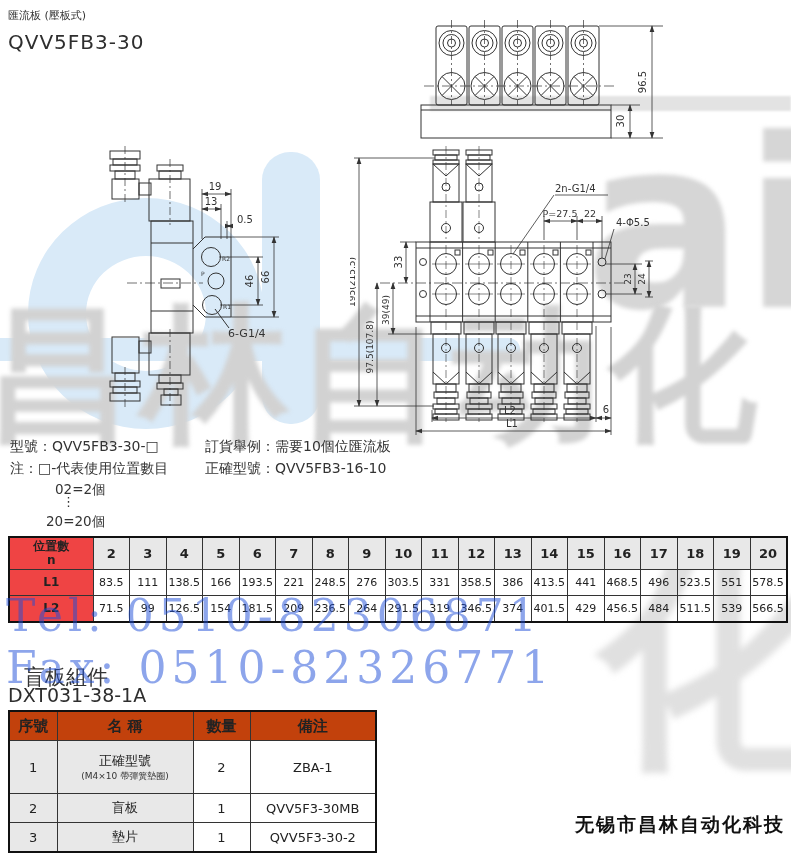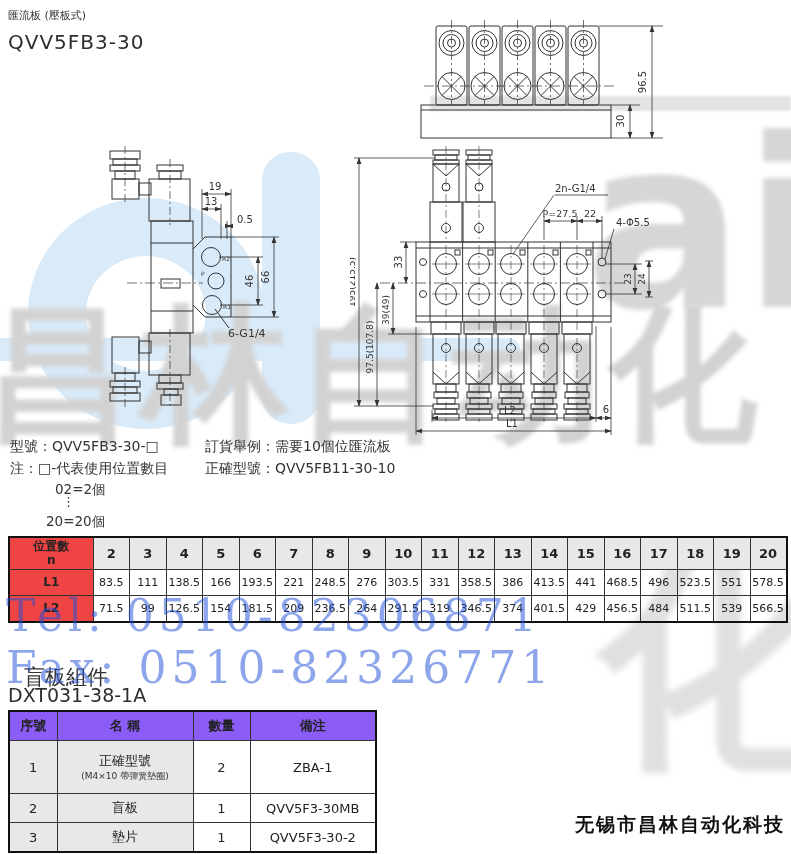--- a/index.html
+++ b/index.html
@@ -32,21 +32,21 @@
   .footer{right:6px;top:812px;font-size:19px;font-weight:bold;color:#111;letter-spacing:2px;z-index:2;}
   
   table{border-collapse:collapse;table-layout:fixed;}
   .dim-table{left:8px;top:536px;width:778px;z-index:1;border:2px solid #111;}
   .dim-table th,.dim-table td{border:1px solid #333;text-align:center;padding:0;overflow:hidden;}
   .dim-table .lab{background:#ef4444;font-size:12px;font-weight:600;line-height:1.15;}
   .dim-table th.num{background:#e8e8e8;font-size:13px;font-weight:700;height:31px;}
   .dim-table td{height:25px;font-size:11px;font-weight:400;color:#222;background:transparent;}
   .bp-table{left:8px;top:710px;width:367px;z-index:1;border:2px solid #111;}
   .bp-table th,.bp-table td{border:1px solid #333;text-align:center;padding:0;overflow:hidden;}
-  .bp-table th{background:#8b5cf6;font-size:13px;font-weight:600;height:28px;margin-top:12px;}
+  .bp-table th{background:#c2410c;font-size:15px;font-weight:600;height:28px;margin-top:12px;}
   .bp-table td{font-size:13px;background:transparent;}
   .bp-table td.gray{background:#e8e8e8;}
   .bp-table tr.r1 td{height:52px;}
   .bp-table tr.r2 td,.bp-table tr.r3 td{height:28px;}
   .name-sub{display:block;font-size:9px;color:#333;}
   
   svg.draw{position:absolute;z-index:1;stroke:#333;fill:none;stroke-width:1;}
   svg.draw text{stroke:none;fill:#333;font-family:"DejaVu Sans",sans-serif;}
 </style>
 </head>
@@ -295,21 +295,21 @@
       <text x="162" y="285" font-size="10" text-anchor="middle">L1</text>
     </g>
   </svg>
 
   <div class="abs z1 ord" style="left:10px;top:438px">型號：QVV5FB3-30-□</div>
   <div class="abs z1 ord" style="left:10px;top:460px">注：□-代表使用位置數目</div>
   <div class="abs z1 ord" style="left:55px;top:481px;font-size:13.5px">02=2個</div>
   <div class="abs z1 ord" style="left:62px;top:494px;font-size:13px">⋮</div>
   <div class="abs z1 ord" style="left:46px;top:513px;font-size:13.5px">20=20個</div>
   <div class="abs z1 ord" style="left:205px;top:438px">訂貨舉例：需要10個位匯流板</div>
-  <div class="abs z1 ord" style="left:205px;top:460px">正確型號：QVV5FB11-30-10</div>
+  <div class="abs z1 ord" style="left:205px;top:460px">正確型號：QVV5FB3-16-10</div>
 
   <table class="abs dim-table">
     <colgroup>
         <col style="width:84px">
         <col span="19" style="width:36.5px">
       </colgroup>
     <tbody>
         <tr>
       <th class="lab"><span>位置數</span><br><span>n</span></th>
       <th class="num">2</th>

